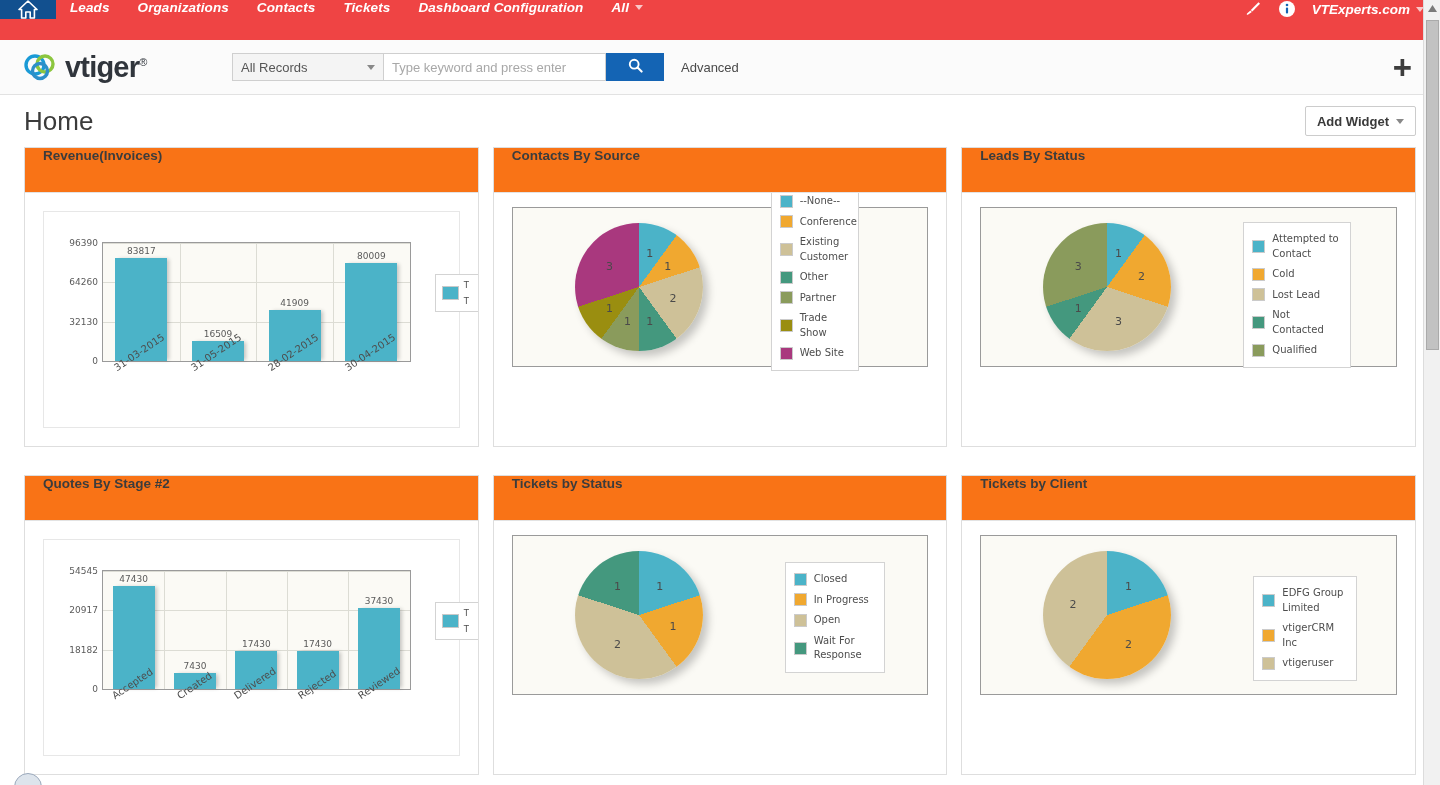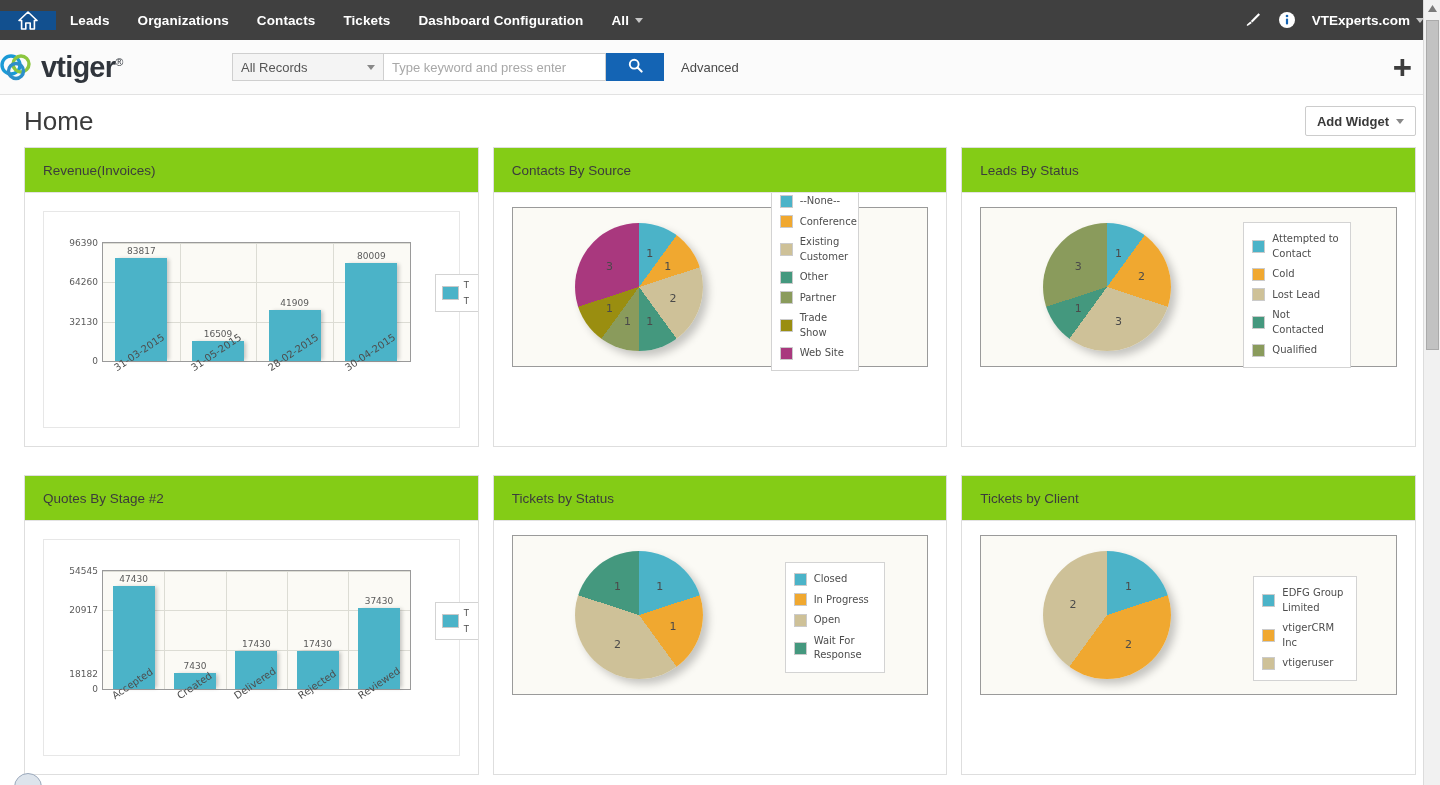--- a/index.html
+++ b/index.html
@@ -5,23 +5,23 @@
   * { box-sizing: border-box; margin: 0; padding: 0; }
   html, body {
     width: 1440px; height: 785px;
     font-family: "Liberation Sans", sans-serif;
     background: #ffffff;
     overflow: hidden;
   }
 
   
   .topnav {
-    height: 40px; background: #404040;
-    display: flex; align-items: center;
-    position: relative; z-index: 30;
+    height: 40px; background: #ef4444;
+    display: flex; align-items: flex-start;
+    position: relative; z-index: 30; font-style: italic;
   }
   .home-cell {
     width: 56px; background: #12508F;
     display: flex; align-items: center; justify-content: center;
     cursor: pointer;
   }
   .home-icon svg { display: block; }
   .nav-items { display: flex; align-items: stretch; }
   .nav-item {
     display: flex; align-items: center; padding: 0 14px;
@@ -45,21 +45,21 @@
   }
 
   
   .searchbar {
     height: 55px; background: #fbfbfb;
     border-bottom: 1px solid #e2e2e2;
     display: flex; align-items: center;
     position: relative; z-index: 20;
   }
   .logo-wrap {
-    width: 232px; 
+    width: 232px; padding-left: 24px;
     display: flex; align-items: center; gap: 7px; cursor: pointer;
   }
   .logo-mark { position: relative; width: 34px; height: 28px; }
   .logo-text {
     font-size: 29px; font-weight: bold; color: #30353c;
     letter-spacing: -.8px; position: relative;
   }
   .logo-text sup { font-size: 11px; vertical-align: super; font-weight: normal; }
   .search-group { display: flex; align-items: center; }
   .select-records {
@@ -120,22 +120,22 @@
     padding: 0 24px; display: grid;
     grid-template-columns: repeat(3, 1fr);
     gap: 28px 14px;
   }
   .widget {
     background: #fff; border: 1px solid #dedede;
     display: flex; flex-direction: column;
     height: 300px; overflow: hidden; position: relative;
   }
   .widget-head {
-    height: 45px; background: #84cc16; border-bottom: 1px solid #e3e3e3;
-    display: flex; align-items: center; padding: 0 18px;
+    height: 45px; background: #f97316; border-bottom: 1px solid #e3e3e3;
+    display: flex; align-items: flex-start; padding: 0 18px; font-weight: bold;
   }
   .widget-title { font-size: 13.5px; color: #3c3c3c; }
   .widget-body {
     flex: 1; padding: 18px; position: relative; overflow: hidden;
   }
 
   
   .chart-frame {
     border: 1px solid #e7e7e7; height: 100%; position: relative;
     background: #fff;
@@ -493,21 +493,21 @@
 
   <div class="widget">
     <div class="widget-head">
       <span class="widget-title">Quotes By Stage #2</span>
     </div>
     <div class="widget-body">
       <div class="chart-frame" id="bar3">
           <div class="bar-plot">
             <div class="ytick" style="top: 100%;">0</div>
             <div class="hline" style="top: 66.6667%;"></div>
-            <div class="ytick" style="top: 66.6667%; margin-top: 24px;">18182</div>
+            <div class="ytick" style="top: 66.6667%;">18182</div>
             <div class="hline" style="top: 33.3333%;"></div>
             <div class="ytick" style="top: 33.3333%;">20917</div>
             <div class="hline" style="top: 0%;"></div>
             <div class="ytick" style="top: 0%;">54545</div>
             <div class="vline" style="left: 20%;"></div>
             <div class="vline" style="left: 40%;"></div>
             <div class="vline" style="left: 60%;"></div>
             <div class="vline" style="left: 80%;"></div>
             <div class="bars">
               <div class="bar-cell">

